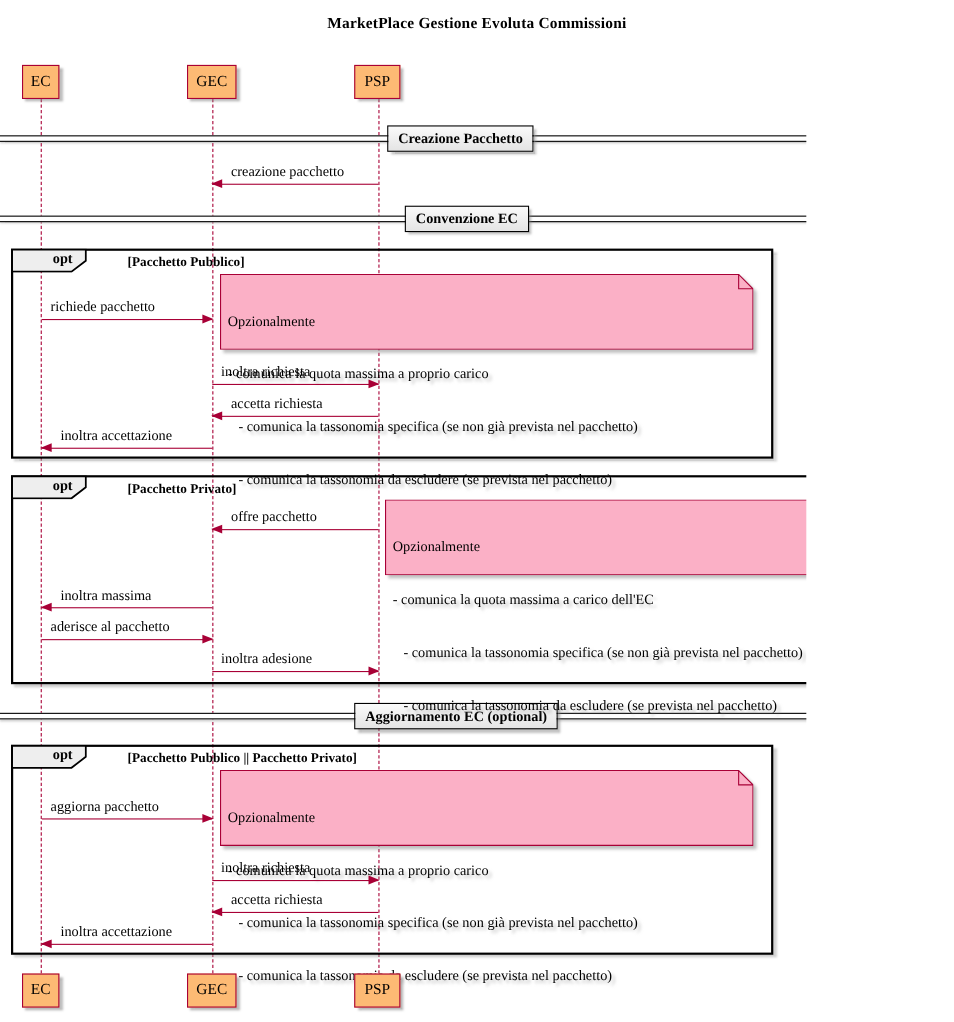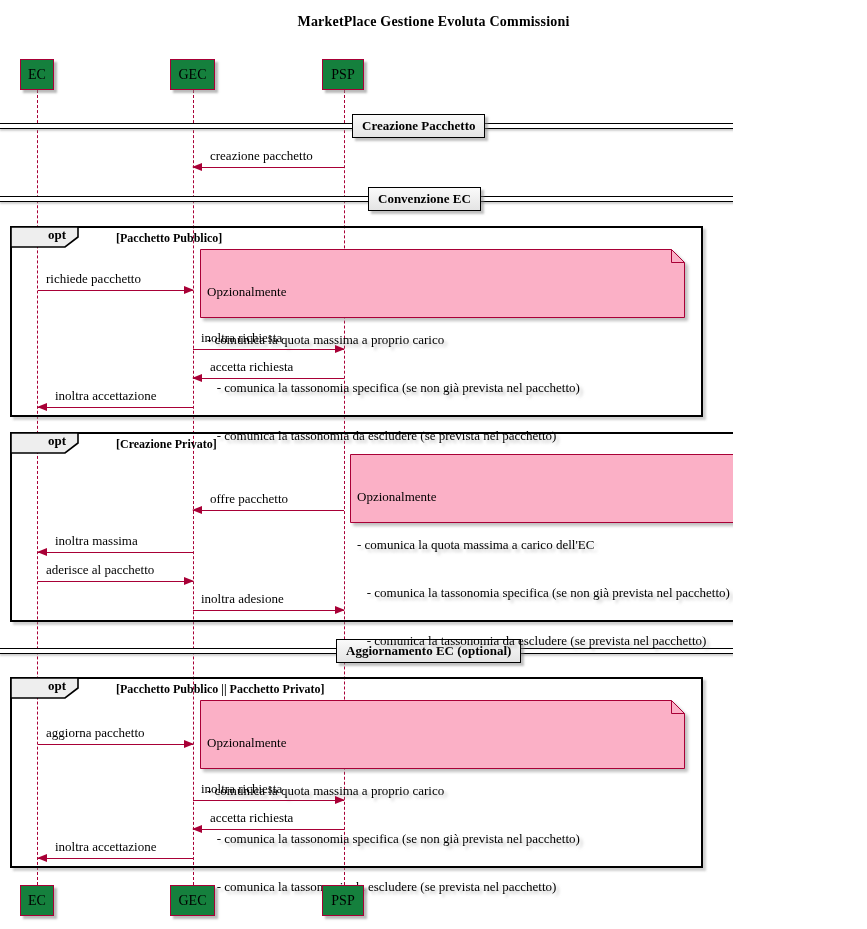--- a/index.html
+++ b/index.html
@@ -9,21 +9,21 @@
     overflow:hidden;
   }
   .title {
     position:absolute; left:0; top:14px; width:867px; text-align:center;
     font-size:14px; font-weight:bold; letter-spacing:.2px;
   }
   
   .lifeline { position:absolute; width:0; border-left:1px dashed #A80036; top:90px; height:795px; }
   
   .participant {
-    position:absolute; height:29px; background:#15803d; border:1.8px solid #A80036;
+    position:absolute; height:29px; background:#fdba74; border:1.8px solid #A80036;
     box-shadow:3px 3px 2px rgba(130,130,130,.55);
     display:flex; align-items:center; justify-content:center;
     font-size:14px; font-weight:500;
   }
   
   .divider-rule {
     position:absolute; left:0; width:867px; height:4px; background:#fff;
     border-top:1.6px solid #000; border-bottom:1.6px solid #000;
     box-shadow:0 2px 2px rgba(150,150,150,.45);
   }
@@ -75,40 +75,40 @@
   <div class="lifeline" style="left:193px"></div>
   <div class="lifeline" style="left:344px"></div>
 
   <div class="divider-rule" style="top:123px"></div>
   <div class="divider-box" style="left:352px; top:114px">Creazione Pacchetto</div>
 
   <div class="divider-rule" style="top:196px"></div>
   <div class="divider-box" style="left:368px; top:187px">Convenzione EC</div>
 
   <div class="divider-rule" style="top:648px"></div>
-  <div class="divider-box" style="left:336px; top:639px">Aggiornamento EC (optional)</div>
+  <div class="divider-box" style="left:322px; top:639px">Aggiornamento EC (optional)</div>
 
   <div class="frame" style="left:10px; top:226px; width:689px; height:187px">
     <div class="frame-label">
       <svg width="70" height="22">
         <path d="M1,1 H68 V11 L55,21 H1 Z" fill="#EEEEEE" stroke="#000" stroke-width="1.6"></path>
       </svg>
       <div class="op">opt</div>
     </div>
     <div class="frame-cond">[Pacchetto Pubblico]</div>
   </div>
 
   <div class="frame" style="left:10px; top:432px; width:841px; height:186px">
     <div class="frame-label">
       <svg width="70" height="22">
         <path d="M1,1 H68 V11 L55,21 H1 Z" fill="#EEEEEE" stroke="#000" stroke-width="1.6"></path>
       </svg>
       <div class="op">opt</div>
     </div>
-    <div class="frame-cond">[Creazione Privato]</div>
+    <div class="frame-cond">[Pacchetto Privato]</div>
   </div>
 
   <div class="frame" style="left:10px; top:677px; width:689px; height:187px">
     <div class="frame-label">
       <svg width="70" height="22">
         <path d="M1,1 H68 V11 L55,21 H1 Z" fill="#EEEEEE" stroke="#000" stroke-width="1.6"></path>
       </svg>
       <div class="op">opt</div>
     </div>
     <div class="frame-cond">[Pacchetto Pubblico || Pacchetto Privato]</div>
@@ -181,21 +181,21 @@
       </div>
   </div>
 
   <div class="msg dir-left" style="left:38px; top:387px; width:155px">
     <div class="msg-label">inoltra accettazione</div>
     <div class="msg-line">
         <span class="head"></span>
       </div>
   </div>
 
-  <div class="msg dir-left" style="left:193px; top:490px; width:151px">
+  <div class="msg dir-left" style="left:193px; top:461px; width:151px">
     <div class="msg-label">offre pacchetto</div>
     <div class="msg-line">
         <span class="head"></span>
       </div>
   </div>
 
   <div class="msg dir-left" style="left:38px; top:532px; width:155px">
     <div class="msg-label">inoltra massima</div>
     <div class="msg-line">
         <span class="head"></span>

